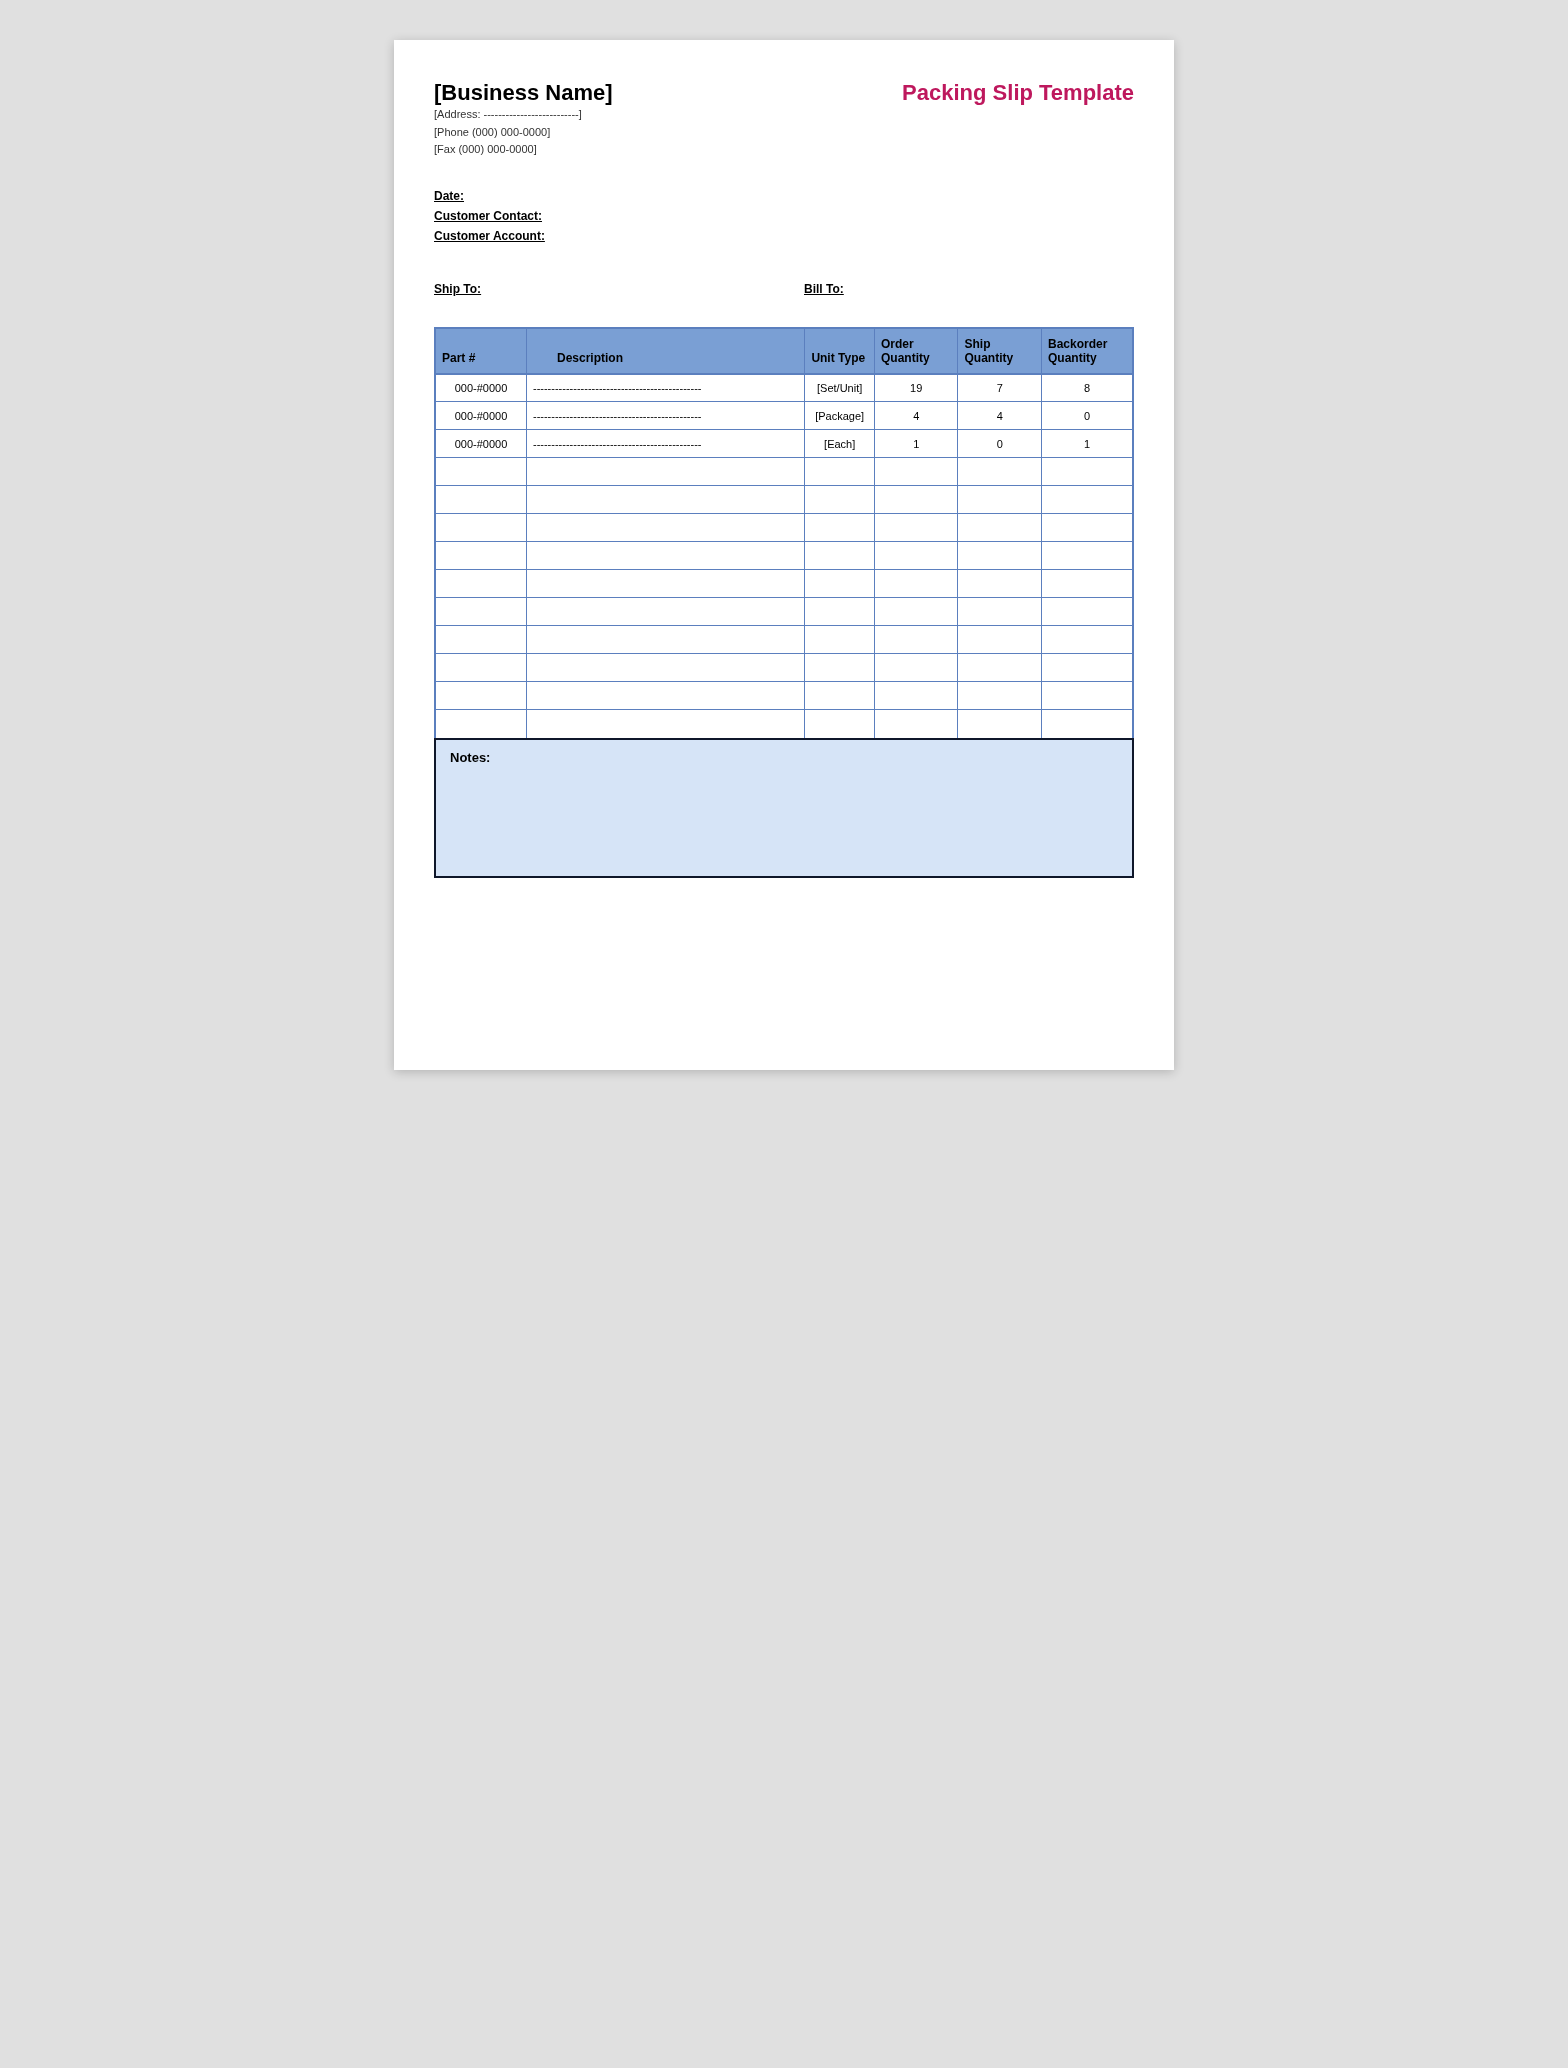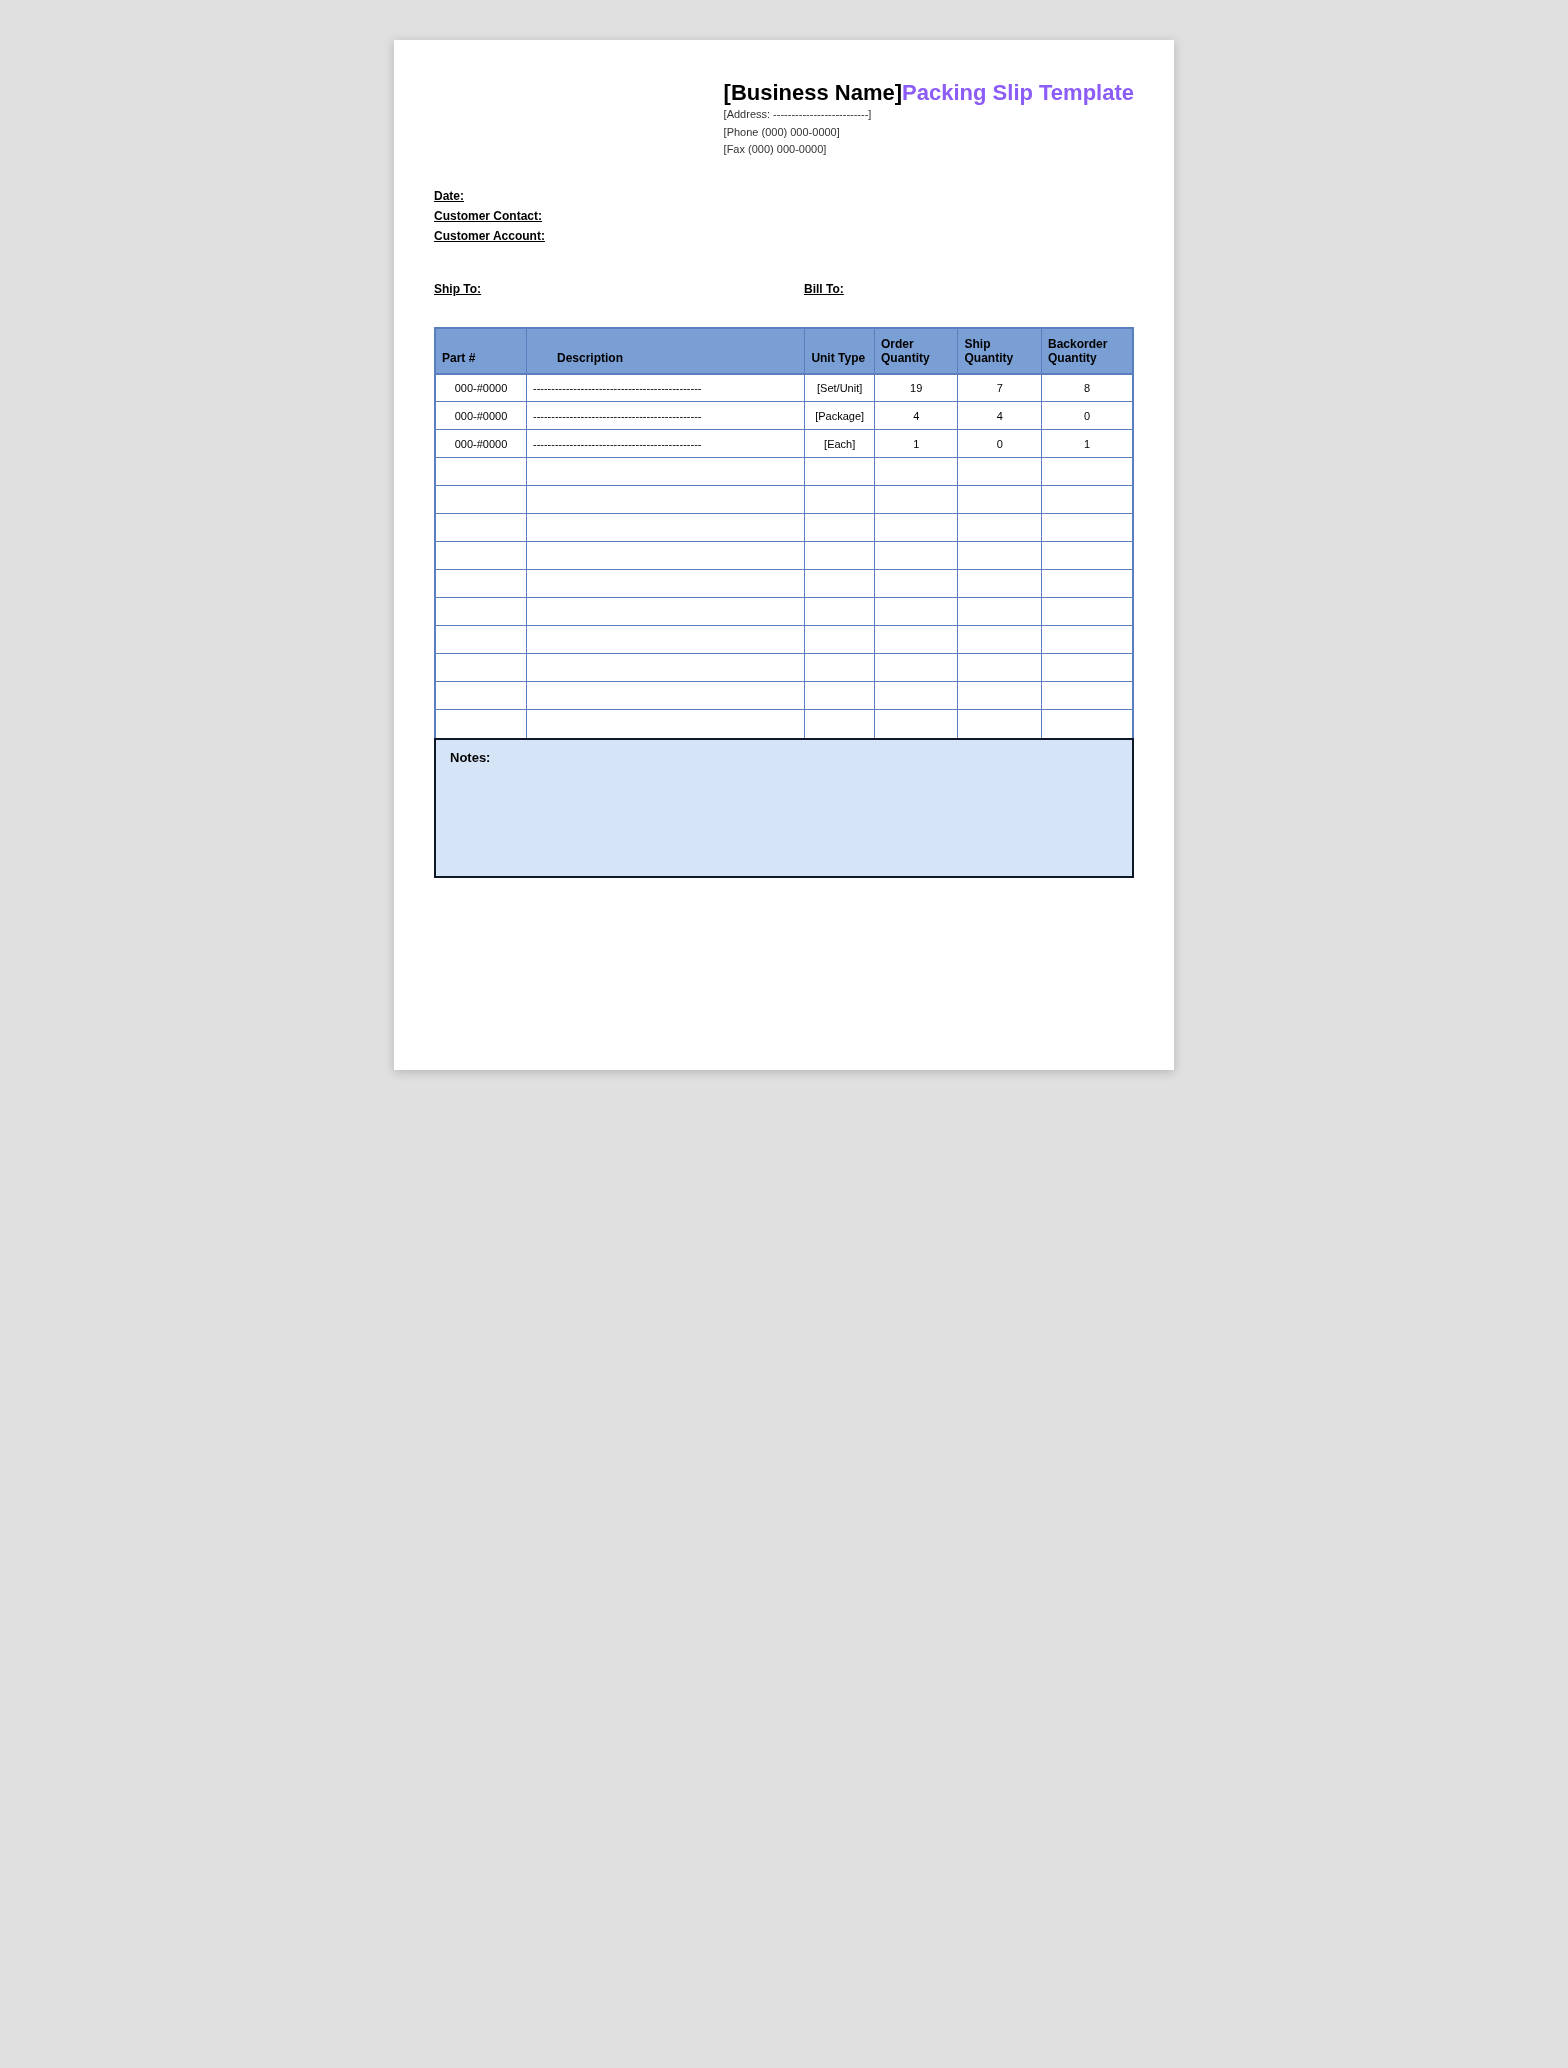--- a/index.html
+++ b/index.html
@@ -13,39 +13,39 @@
     .page {
       background: #fff;
       width: 780px;
       min-height: 1030px;
       padding: 40px 40px 40px 40px;
       box-shadow: 0 2px 10px rgba(0,0,0,0.2);
     }
     
     .header {
       display: flex;
-      justify-content: flex-end;
+      justify-content: space-between;
       align-items: flex-start;
       margin-bottom: 30px;
     }
     .business-info {}
     .business-name {
       font-size: 22px;
       font-weight: bold;
       color: #000;
     }
     .business-detail {
       font-size: 11px;
       color: #333;
       line-height: 1.6;
     }
     .page-title {
       font-size: 22px;
       font-weight: bold;
-      color: #8b5cf6;
+      color: #be185d;
     }
     
     .order-info {
       display: flex;
       justify-content: space-between;
       margin-bottom: 30px;
       margin-top: 20px;
     }
     .order-col {
       width: 48%;

